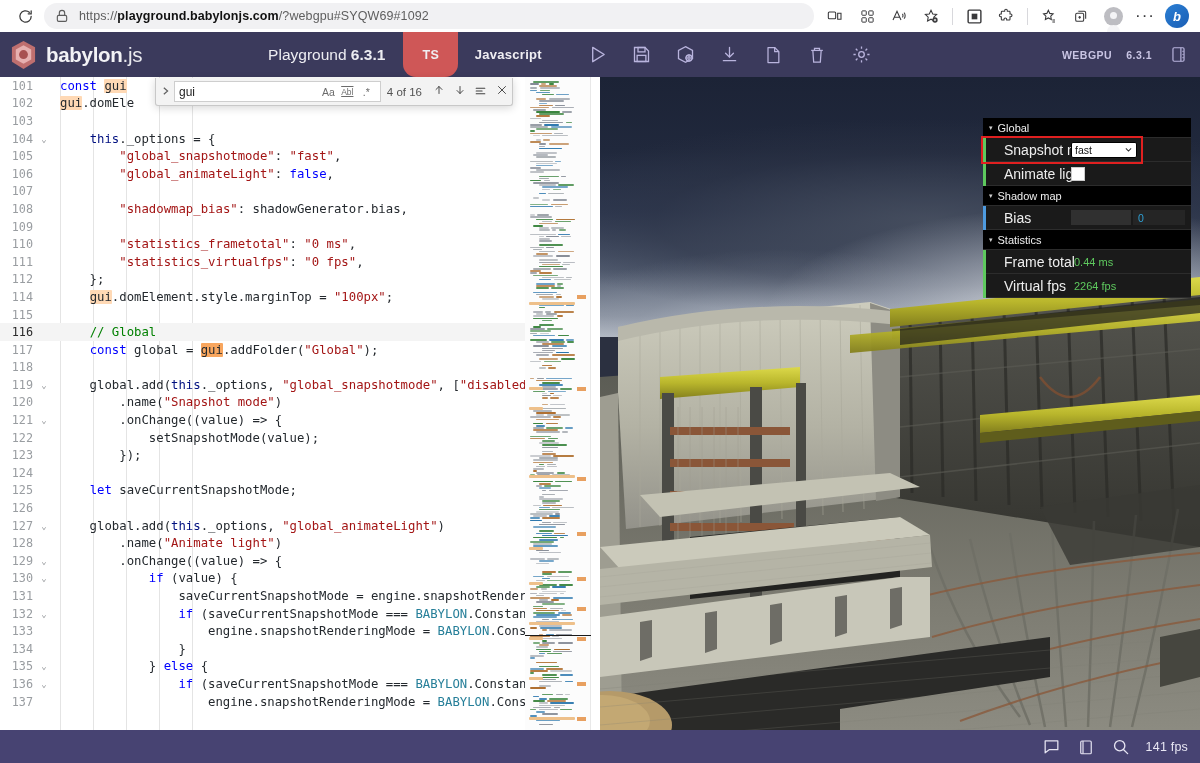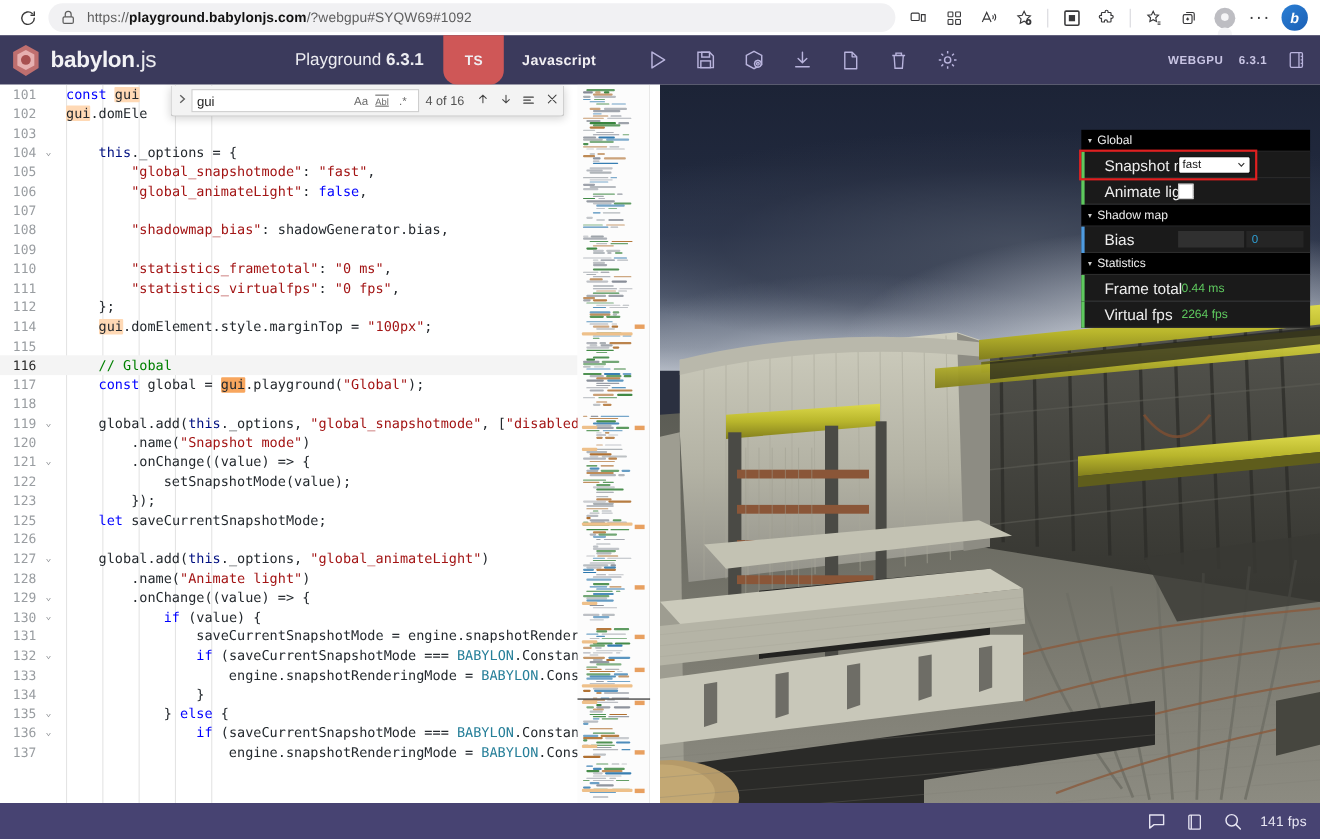--- a/index.html
+++ b/index.html
@@ -421,27 +421,28 @@
       <div class="line"><span class="ln">106</span><span class="fold"></span><span class="code"><span class="p">        </span><span class="s">"global_animateLight"</span><span class="p">: </span><span class="k">false</span><span class="p">,</span></span></div>
       <div class="line"><span class="ln">107</span><span class="fold"></span><span class="code"></span></div>
       <div class="line"><span class="ln">108</span><span class="fold"></span><span class="code"><span class="p">        </span><span class="s">"shadowmap_bias"</span><span class="p">: shadowGenerator.bias,</span></span></div>
       <div class="line"><span class="ln">109</span><span class="fold"></span><span class="code"></span></div>
       <div class="line"><span class="ln">110</span><span class="fold"></span><span class="code"><span class="p">        </span><span class="s">"statistics_frametotal"</span><span class="p">: </span><span class="s">"0 ms"</span><span class="p">,</span></span></div>
       <div class="line"><span class="ln">111</span><span class="fold"></span><span class="code"><span class="p">        </span><span class="s">"statistics_virtualfps"</span><span class="p">: </span><span class="s">"0 fps"</span><span class="p">,</span></span></div>
       <div class="line"><span class="ln">112</span><span class="fold"></span><span class="code"><span class="p">    };</span></span></div>
       <div class="line"><span class="ln">114</span><span class="fold"></span><span class="code"><span class="p">    </span><span class="p hl">gui</span><span class="p">.domElement.style.marginTop = </span><span class="s">"100px"</span><span class="p">;</span></span></div>
       <div class="line"><span class="ln">115</span><span class="fold"></span><span class="code"></span></div>
       <div class="line cur"><span class="ln active">116</span><span class="fold"></span><span class="code"><span class="p">    </span><span class="c">// Global</span></span></div>
-      <div class="line"><span class="ln">117</span><span class="fold"></span><span class="code"><span class="p">    </span><span class="k">const</span><span class="p"> global = </span><span class="p hl-cur">gui</span><span class="p">.playground(</span><span class="s">"Global"</span><span class="p">);</span></span></div>
+      <div class="line"><span class="ln">117</span><span class="fold"></span><span class="code"><span class="p">    </span><span class="k">const</span><span class="p"> global = </span><span class="p hl-cur">gui</span><span class="p">.addFolder(</span><span class="s">"Global"</span><span class="p">);</span></span></div>
       <div class="line"><span class="ln">118</span><span class="fold"></span><span class="code"></span></div>
       <div class="line"><span class="ln">119</span><span class="fold">⌄</span><span class="code"><span class="p">    global.add(</span><span class="v">this</span><span class="p">._options, </span><span class="s">"global_snapshotmode"</span><span class="p">, [</span><span class="s">"disabled"</span><span class="p">,</span></span></div>
       <div class="line"><span class="ln">120</span><span class="fold"></span><span class="code"><span class="p">        .name(</span><span class="s">"Snapshot mode"</span><span class="p">)</span></span></div>
       <div class="line"><span class="ln">121</span><span class="fold">⌄</span><span class="code"><span class="p">        .onChange((value) =&gt; {</span></span></div>
       <div class="line"><span class="ln">122</span><span class="fold"></span><span class="code"><span class="p">            setSnapshotMode(value);</span></span></div>
       <div class="line"><span class="ln">123</span><span class="fold"></span><span class="code"><span class="p">        });</span></span></div>
+      <div class="line"><span class="ln">124</span><span class="fold"></span><span class="code"></span></div>
       <div class="line"><span class="ln">125</span><span class="fold"></span><span class="code"><span class="p">    </span><span class="k">let</span><span class="p"> saveCurrentSnapshotMode;</span></span></div>
       <div class="line"><span class="ln">126</span><span class="fold"></span><span class="code"></span></div>
       <div class="line"><span class="ln">127</span><span class="fold">⌄</span><span class="code"><span class="p">    global.add(</span><span class="v">this</span><span class="p">._options, </span><span class="s">"global_animateLight"</span><span class="p">)</span></span></div>
       <div class="line"><span class="ln">128</span><span class="fold"></span><span class="code"><span class="p">        .name(</span><span class="s">"Animate light"</span><span class="p">)</span></span></div>
       <div class="line"><span class="ln">129</span><span class="fold">⌄</span><span class="code"><span class="p">        .onChange((value) =&gt; {</span></span></div>
       <div class="line"><span class="ln">130</span><span class="fold">⌄</span><span class="code"><span class="p">            </span><span class="k">if</span><span class="p"> (value) {</span></span></div>
       <div class="line"><span class="ln">131</span><span class="fold"></span><span class="code"><span class="p">                saveCurrentSnapshotMode = engine.snapshotRendering</span></span></div>
       <div class="line"><span class="ln">132</span><span class="fold">⌄</span><span class="code"><span class="p">                </span><span class="k">if</span><span class="p"> (saveCurrentSnapshotMode === </span><span class="ty">BABYLON</span><span class="p">.Constants.</span></span></div>
       <div class="line"><span class="ln">133</span><span class="fold"></span><span class="code"><span class="p">                    engine.snapshotRenderingMode = </span><span class="ty">BABYLON</span><span class="p">.Constan</span></span></div>
       <div class="line"><span class="ln">134</span><span class="fold"></span><span class="code"><span class="p">                }</span></span></div>

